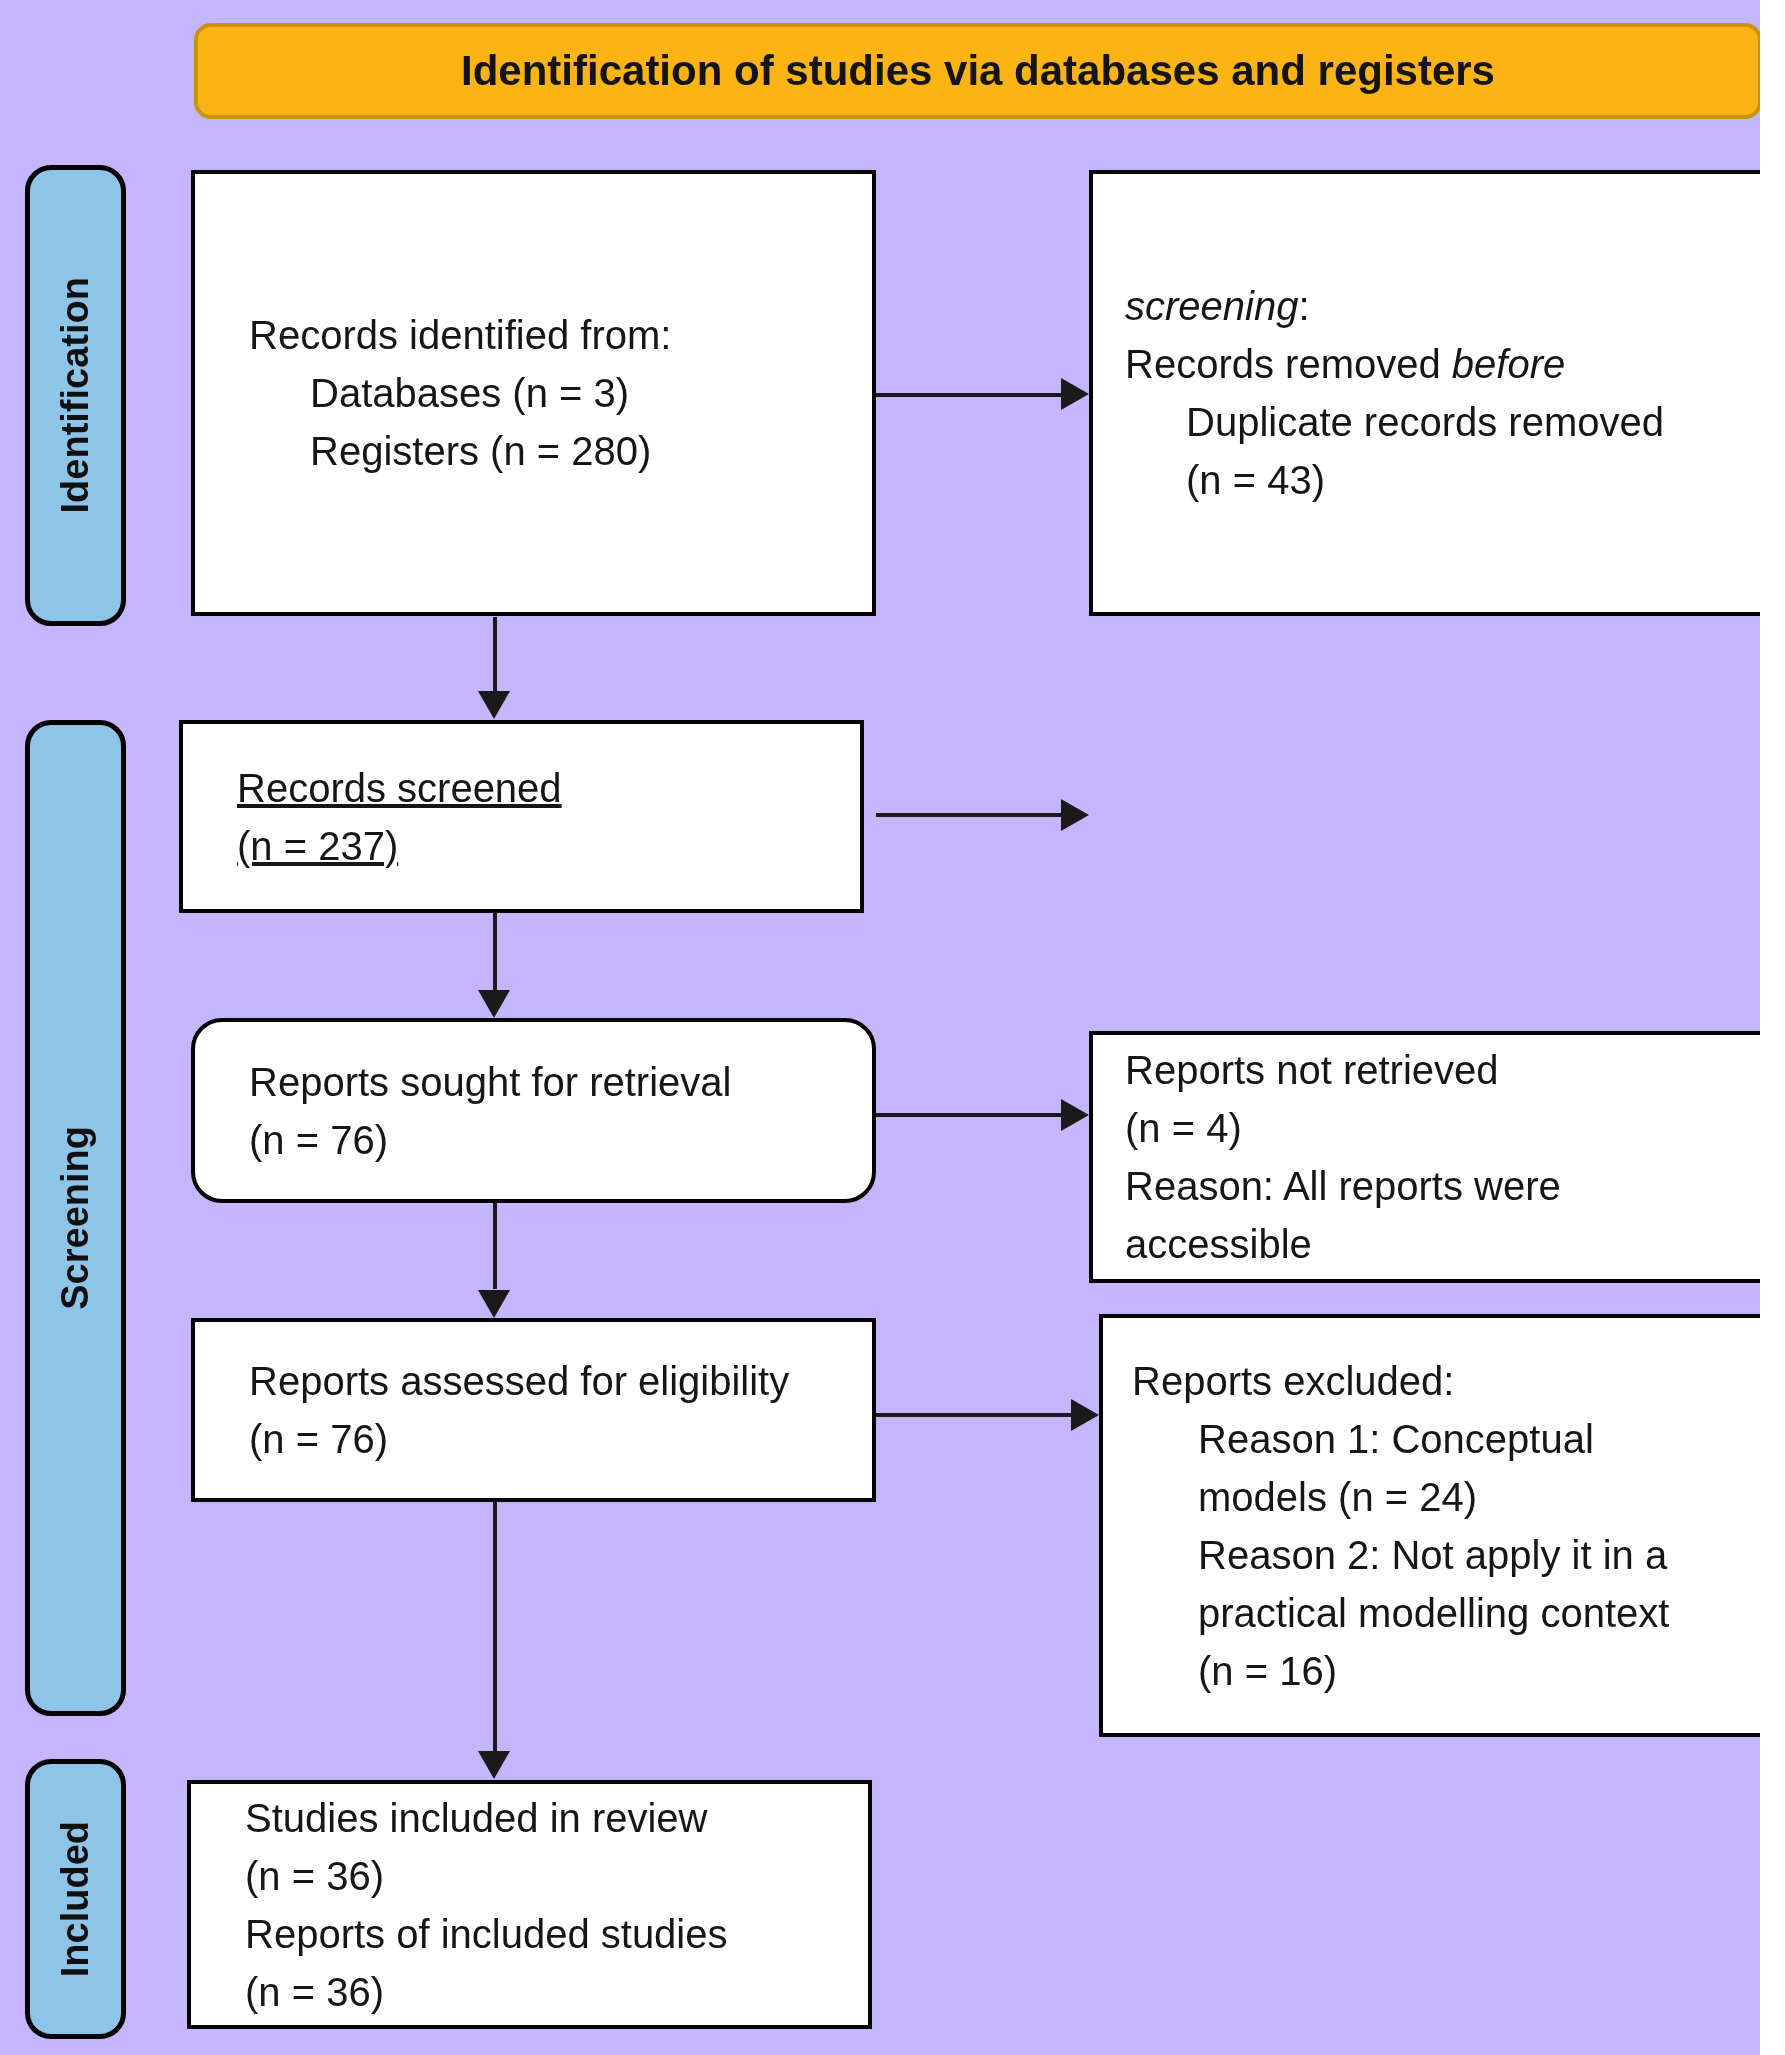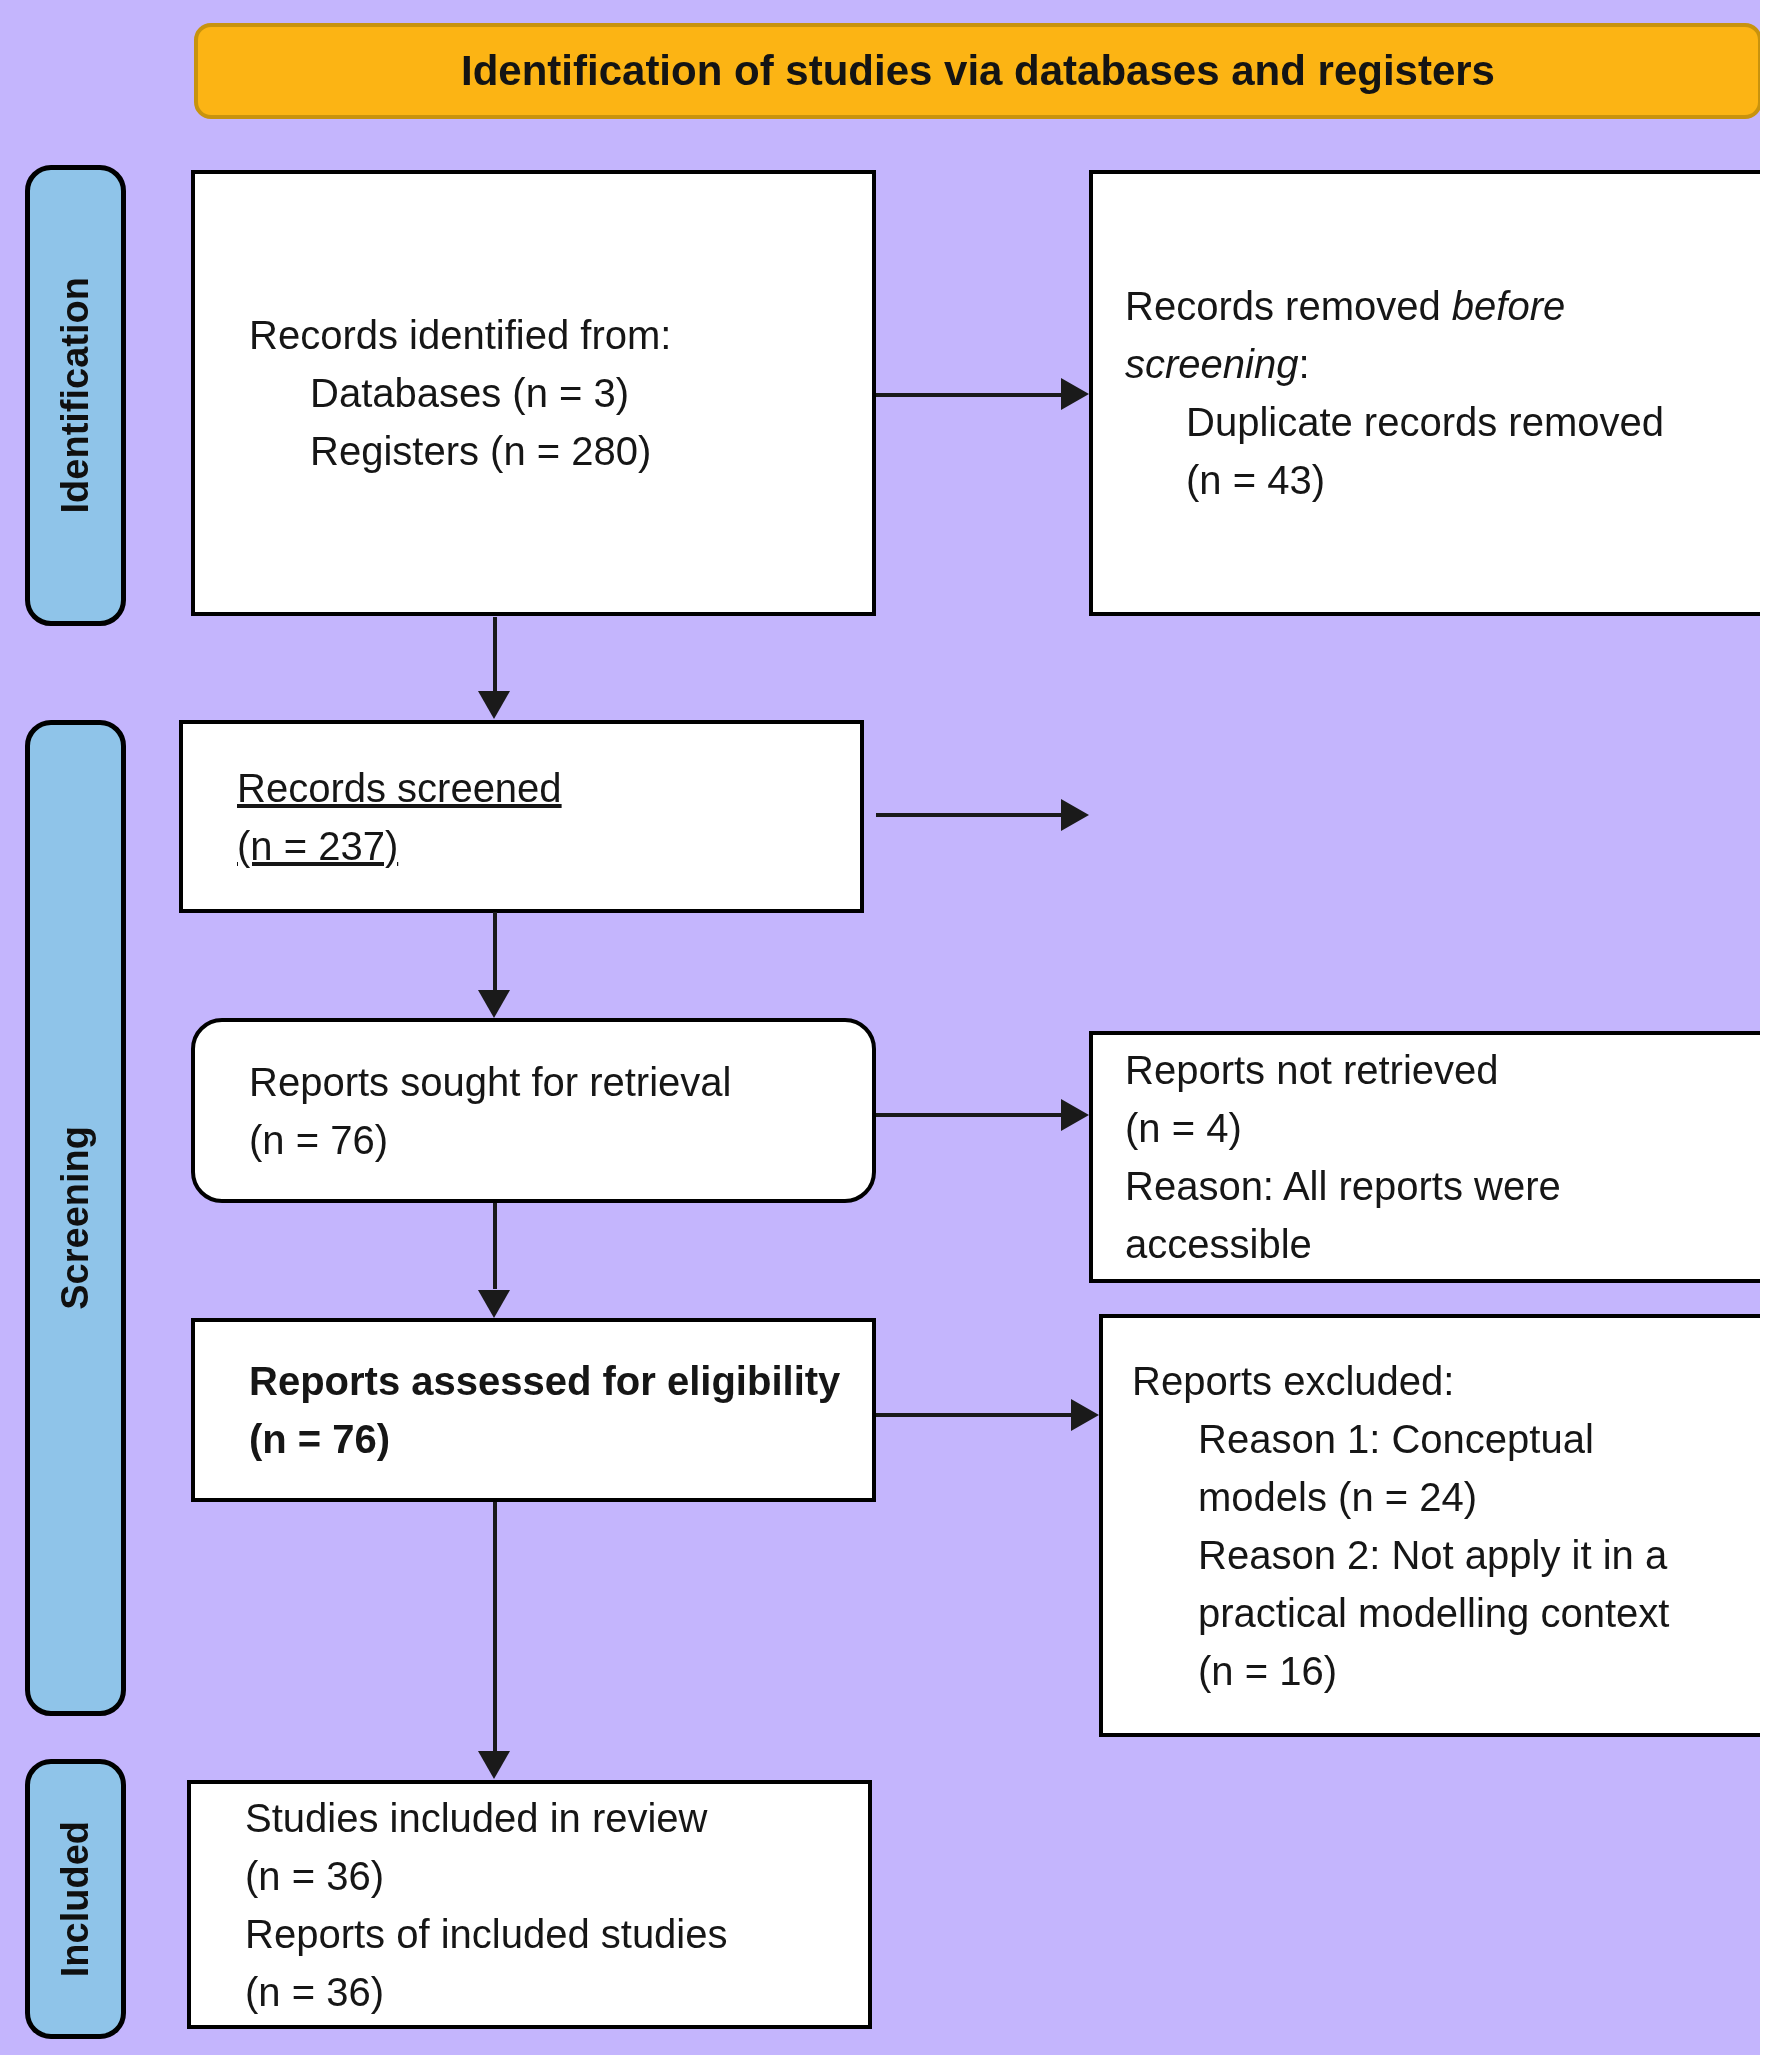--- a/index.html
+++ b/index.html
@@ -43,21 +43,21 @@
   }
   .indent{margin-left:61px;}
   .it{font-style:italic;}
   #box-records-identified{left:191px;top:170px;width:685px;height:446px;}
   #box-records-removed{left:1089px;top:170px;width:675px;height:446px;padding-left:32px;}
   #box-records-screened{left:179px;top:720px;width:685px;height:193px;text-decoration:underline;}
   #box-records-excluded{left:1089px;top:664px;width:675px;height:314px;padding-left:32px;}
   #box-records-excluded .reason-wrap{width:576px;}
   #box-reports-sought{left:191px;top:1018px;width:685px;height:185px;border-radius:31px;}
   #box-reports-not-retrieved{left:1089px;top:1031px;width:675px;height:252px;padding-left:32px;}
-  #box-reports-assessed{left:191px;top:1318px;width:685px;height:184px;font-weight:bold;}
+  #box-reports-assessed{left:191px;top:1318px;width:685px;height:184px;}
   #box-reports-excluded{left:1099px;top:1314px;width:674px;height:423px;padding-left:29px;}
   #box-reports-excluded .indent2{margin-left:66px;width:511px;}
   #box-studies-included{left:187px;top:1780px;width:685px;height:249px;}
   
   .hline{position:absolute;height:4.3px;background:var(--arrow,#1a1a1a);}
   .vline{position:absolute;width:4.3px;background:var(--arrow,#1a1a1a);}
   .head-right{position:absolute;width:0;height:0;
     border-top:16.5px solid transparent;border-bottom:16.5px solid transparent;
     border-left:28px solid var(--arrow,#1a1a1a);}
   .head-down{position:absolute;width:0;height:0;
@@ -91,22 +91,22 @@
     <span class="vtext">Included</span>
   </div>
 
   <div class="box" id="box-records-identified">
     <div>Records identified from:</div>
     <div class="indent">Databases (n = 3)</div>
     <div class="indent">Registers (n = 280)</div>
   </div>
 
   <div class="box" id="box-records-removed">
+    <div><span class="it">screening</span><span>:</span></div>
     <div><span>Records removed </span><span class="it">before</span></div>
-    <div><span class="it">screening</span><span>:</span></div>
     <div class="indent">Duplicate records removed</div>
     <div class="indent">(n = 43)</div>
   </div>
 
   <div class="box" id="box-records-screened">
     <div>Records screened</div>
     <div>(n = 237)</div>
   </div>
 
 

